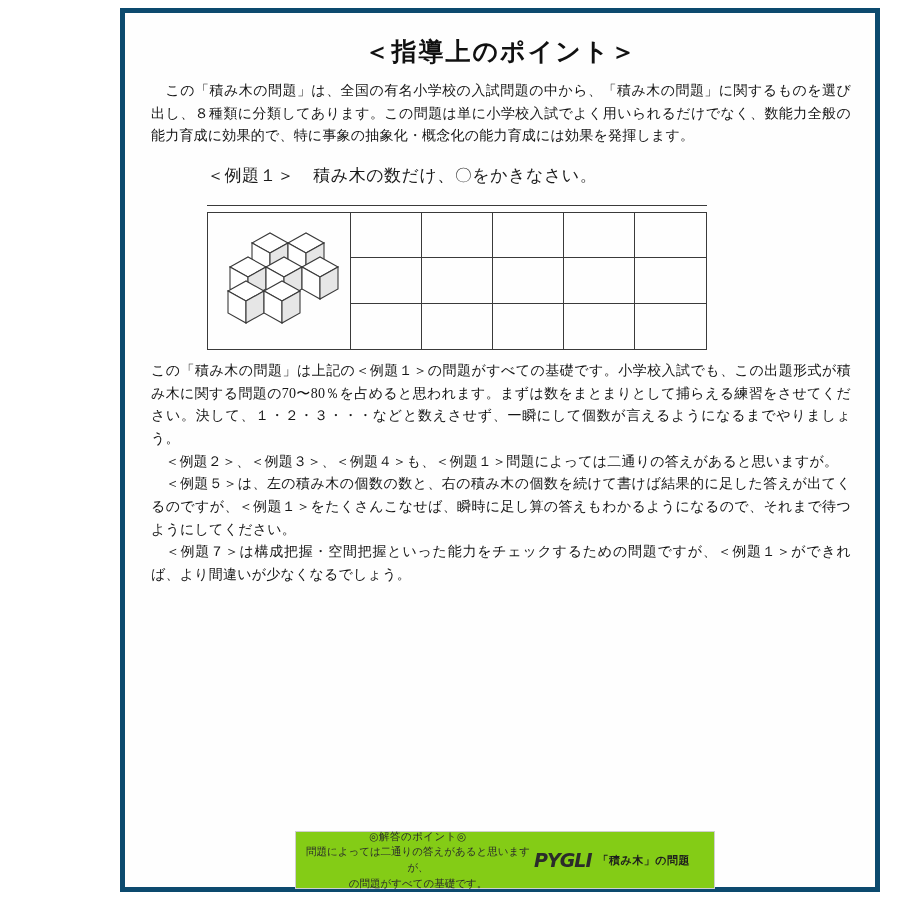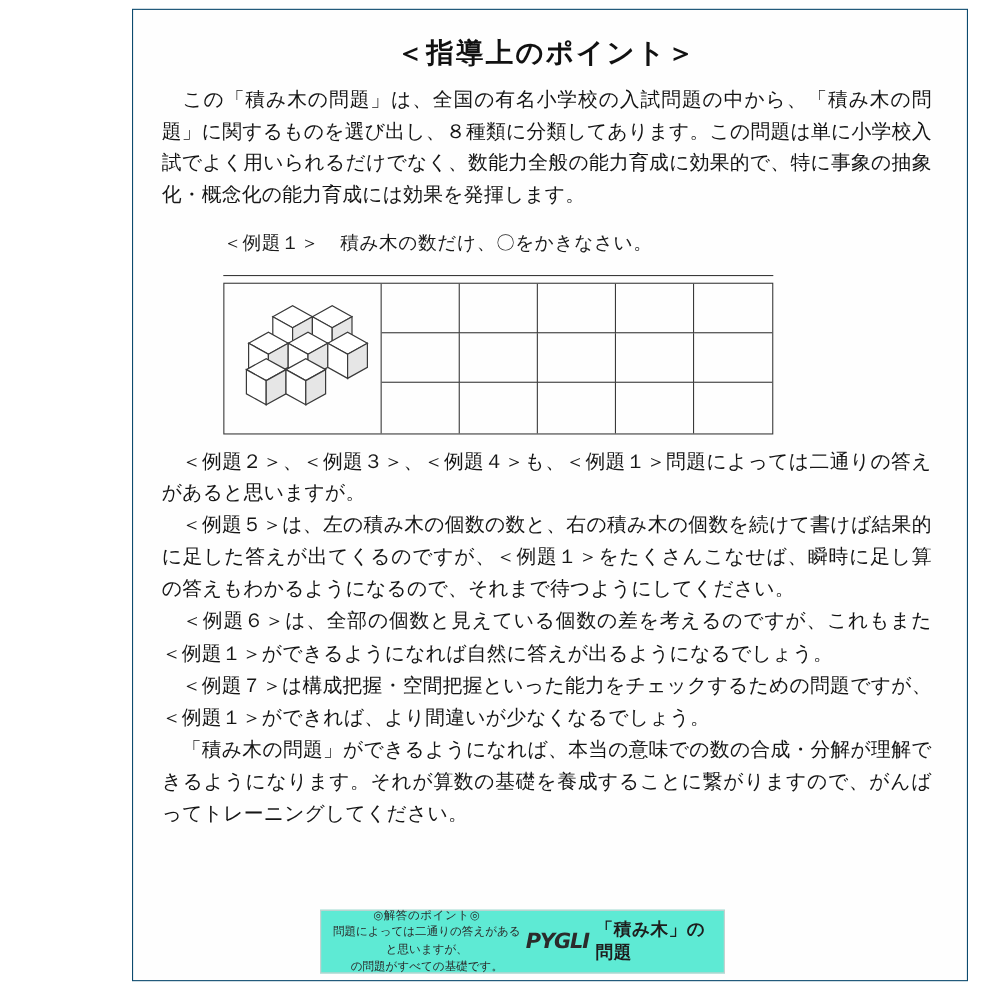--- a/index.html
+++ b/index.html
@@ -20,41 +20,41 @@
     height: 900px;
     background: #ffffff;
     box-sizing: border-box;
   }
   .sheet {
     position: absolute;
     left: 120px;
     top: 8px;
     width: 760px;
     height: 884px;
-    border: 1px solid #0c4a6e;
+    border: 5px solid #0c4a6e;
     background: #fefefe;
     box-sizing: border-box;
   }
   .inner {
     position: absolute;
     left: 26px;
     top: 8px;
     width: 700px;
     box-sizing: border-box;
   }
   .doc-title {
     text-align: center;
     font-size: 25px;
     letter-spacing: 2px;
     font-weight: bold;
     margin: 14px 0 12px 0;
     color: #111;
   }
   .para {
-    font-size: 18px;
+    font-size: 14px;
     line-height: 1.62;
     text-align: justify;
     margin: 0 0 0 0;
     letter-spacing: 0.2px;
     color: #151515;
   }
   .block-spacer { height: 10px; }
 
   
   .example-head {
@@ -96,23 +96,23 @@
   .cell.last-col { border-right: none; }
   .cell.last-row { border-bottom: none; }
 
   .blocks-svg { position: absolute; left: 6px; top: 8px; }
 
   
   .footer {
     position: absolute;
     left: 170px;
     top: 818px;
-    width: 368px;
+    width: 420px;
     height: 58px;
-    background: #5eead4;
+    background: #84cc16;
     border: 1px solid #cfcfcf;
     box-sizing: border-box;
     display: flex;
     align-items: center;
     justify-content: space-between;
   }
   .footer-left {
     flex: 1;
     text-align: center;
     font-size: 10.5px;
@@ -130,21 +130,21 @@
   }
   .brand {
     font-family: "DejaVu Sans", sans-serif;
     font-weight: bold;
     font-style: italic;
     font-size: 19px;
     color: #2b2b2b;
     letter-spacing: -1px;
   }
   .brand-sub {
-    font-size: 16px;
+    font-size: 11px;
     font-weight: bold;
     color: #1d1d1d;
     letter-spacing: 0.5px;
   }
 </style>
 </head>
 <body>
 
 <div class="page">
   <div class="sheet">
@@ -210,25 +210,24 @@
           <div class="cell last-row"></div>
           <div class="cell last-row"></div>
           <div class="cell last-row"></div>
           <div class="cell last-row"></div>
           <div class="cell last-row last-col"></div>
         </div>
       </div>
 
       <div class="block-spacer"></div>
 
+      <p class="para">この「積み木の問題」は上記の＜例題１＞の問題がすべての基礎です。小学校入試でも、この出題形式が積み木に関する問題の70〜80％を占めると思われます。まずは数をまとまりとして捕らえる練習をさせてください。決して、１・２・３・・・などと数えさせず、一瞬にして個数が言えるようになるまでやりましょう。</p>
       <p class="para">　＜例題２＞、＜例題３＞、＜例題４＞も、＜例題１＞問題によっては二通りの答えがあると思いますが。</p>
       <p class="para">　＜例題５＞は、左の積み木の個数の数と、右の積み木の個数を続けて書けば結果的に足した答えが出てくるのですが、＜例題１＞をたくさんこなせば、瞬時に足し算の答えもわかるようになるので、それまで待つようにしてください。</p>
-      <p class="para">　＜例題６＞は、全部の個数と見えている個数の差を考えるのですが、これもまた＜例題１＞ができるようになれば自然に答えが出るようになるでしょう。</p>
       <p class="para">　＜例題７＞は構成把握・空間把握といった能力をチェックするための問題ですが、＜例題１＞ができれば、より間違いが少なくなるでしょう。</p>
-      <p class="para">　「積み木の問題」ができるようになれば、本当の意味での数の合成・分解が理解できるようになります。それが算数の基礎を養成することに繋がりますので、がんばってトレーニングしてください。</p>
 
     </div>
 
     <div class="footer">
       <div class="footer-left">
         <div class="ftitle">◎解答のポイント◎</div>
         <div>問題によっては二通りの答えがあると思いますが、</div>
         <div>の問題がすべての基礎です。</div>
       </div>
       <div class="footer-right">

